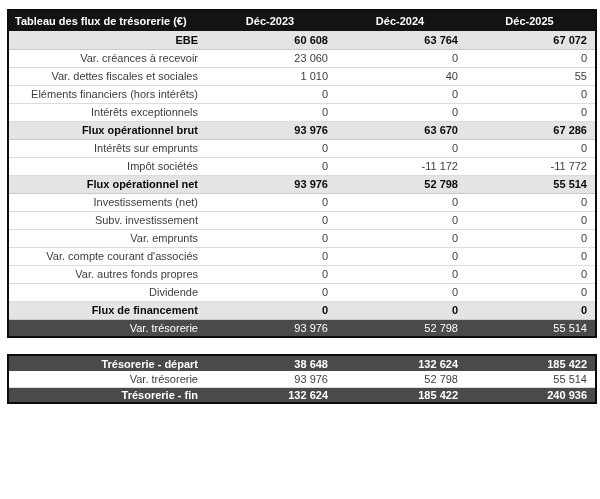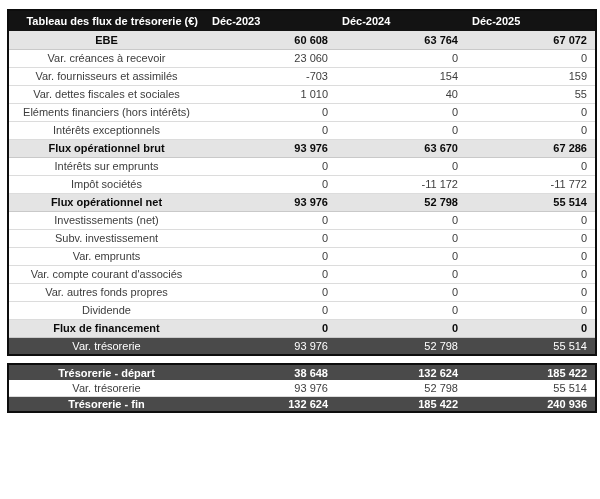--- a/index.html
+++ b/index.html
@@ -27,29 +27,29 @@
     padding: 0 8px 0 6px;
     white-space: nowrap;
     overflow: hidden;
     box-sizing: border-box;
   }
   thead th {
     background: #131313;
     color: #ffffff;
     font-weight: bold;
     height: 21px;
+    text-align: center;
+    padding-right: 8px;
+  }
+  thead th.lbl {
     text-align: left;
-    padding-right: 8px;
-  }
-  thead th.lbl {
-    text-align: right;
     padding-left: 6px;
   }
   tbody td { height: 18px; }
-  td.lbl { text-align: center; }
+  td.lbl { text-align: right; }
   td.val { text-align: right; }
   tr.normal td {
     background: #ffffff;
     color: #3d3d3d;
     border-bottom: 1px solid #dcdcdc;
     font-weight: normal;
   }
   tr.section td {
     background: #e4e4e4;
     color: #0a0a0a;
@@ -62,21 +62,21 @@
     font-weight: normal;
     border-bottom: none;
   }
   tr.darkbold td {
     background: #4a4a4a;
     color: #ffffff;
     font-weight: bold;
     border-bottom: none;
   }
   .summary {
-    margin-top: 7px;
+    margin-top: 16px;
   }
   .summary tbody td { height: 16px; }
 </style>
 </head>
 <body>
 
 <div class="page">
 
   <table class="main">
     <colgroup>
@@ -100,26 +100,20 @@
           <td class="val">63 764</td>
           <td class="val">67 072</td>
         </tr>
         <tr class="normal">
           <td class="lbl">Var. créances à recevoir</td>
           <td class="val">23 060</td>
           <td class="val">0</td>
           <td class="val">0</td>
         </tr>
         <tr class="normal">
-          <td class="lbl">Var. fournisseurs et assimilés</td>
-          <td class="val">-703</td>
-          <td class="val">154</td>
-          <td class="val">159</td>
-        </tr>
-        <tr class="normal">
           <td class="lbl">Var. dettes fiscales et sociales</td>
           <td class="val">1 010</td>
           <td class="val">40</td>
           <td class="val">55</td>
         </tr>
         <tr class="normal">
           <td class="lbl">Eléments financiers (hors intérêts)</td>
           <td class="val">0</td>
           <td class="val">0</td>
           <td class="val">0</td>

